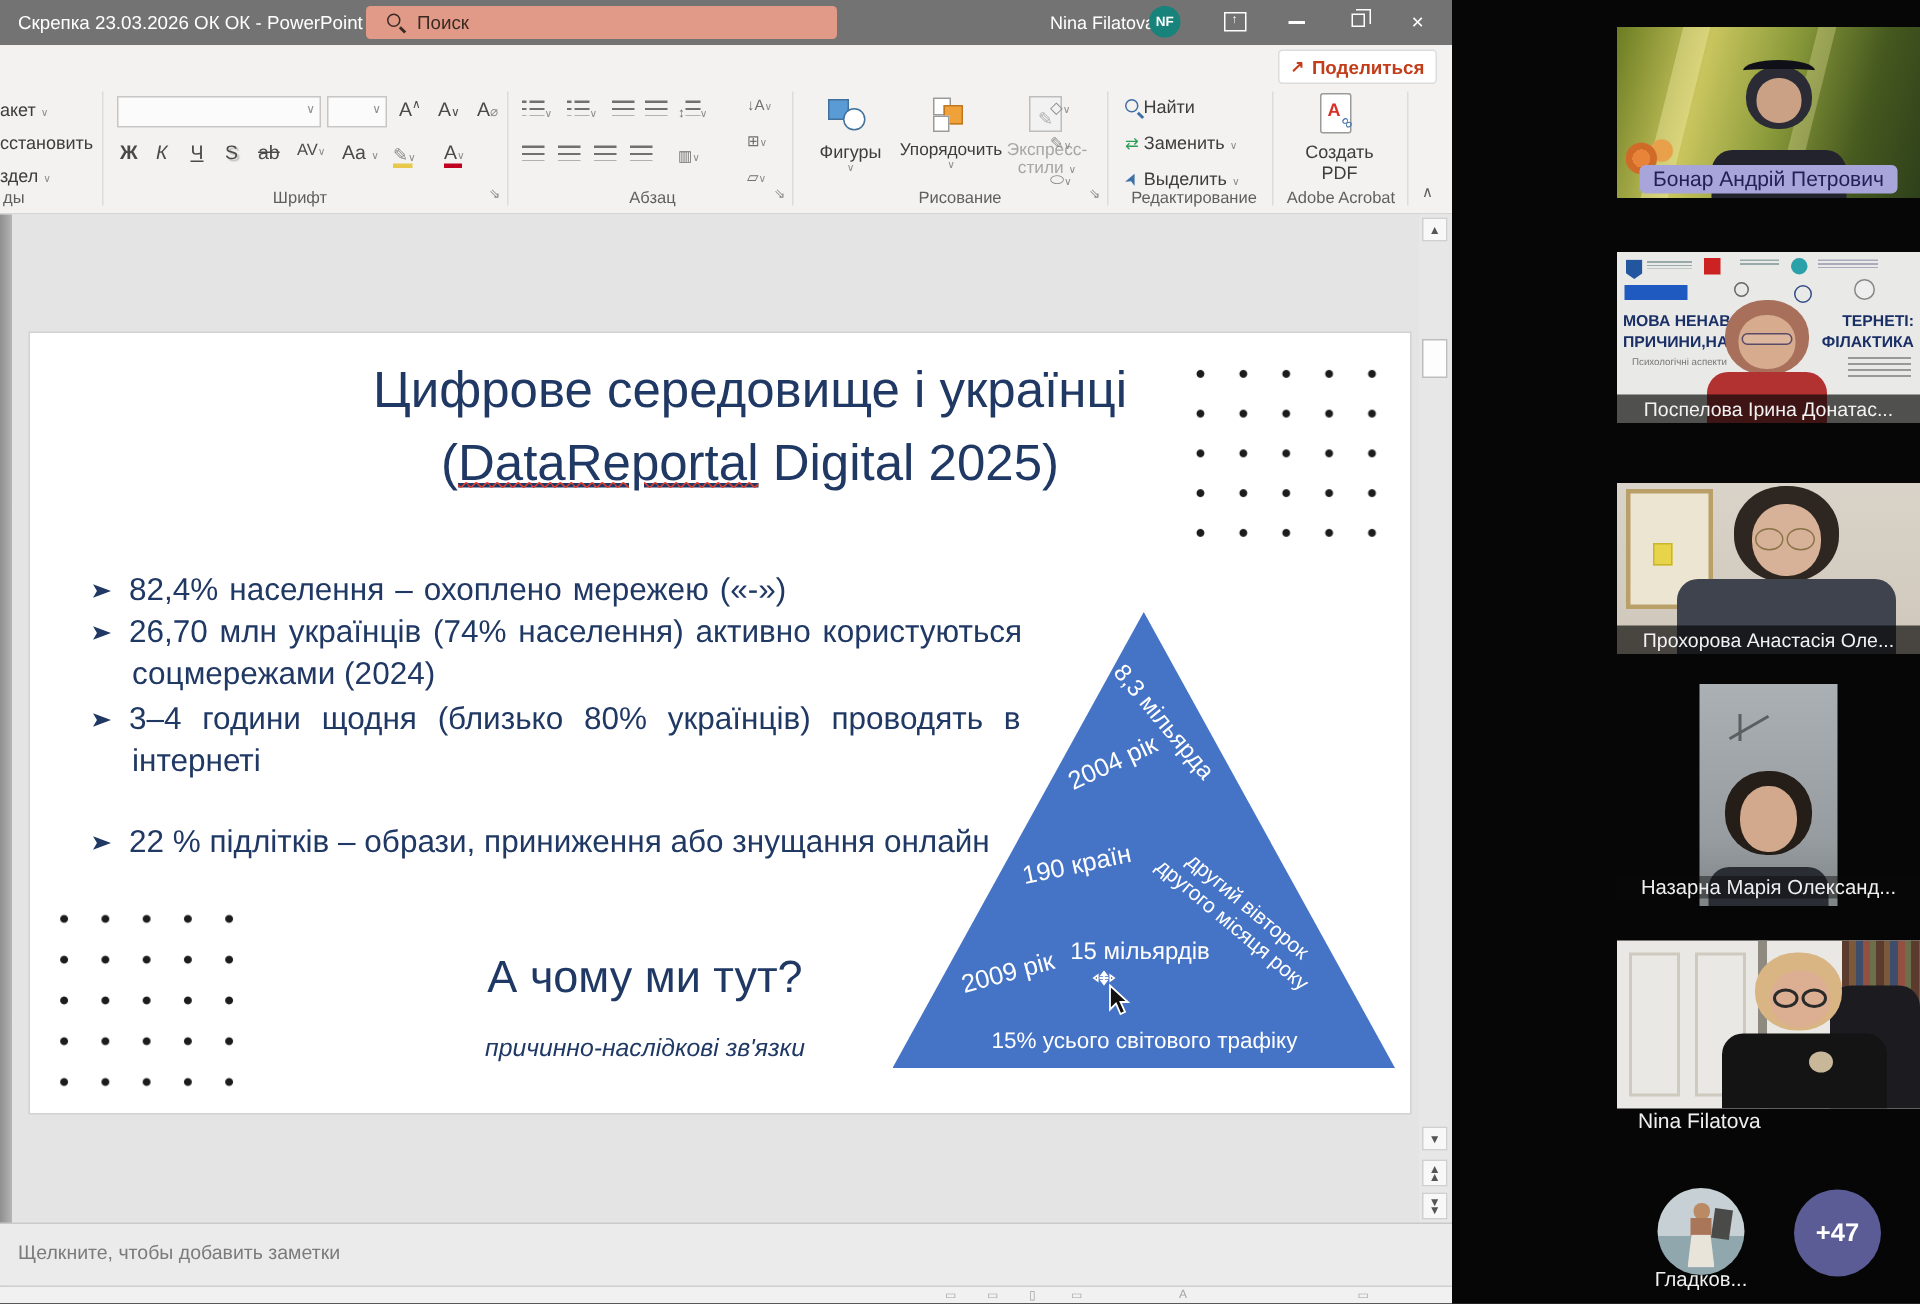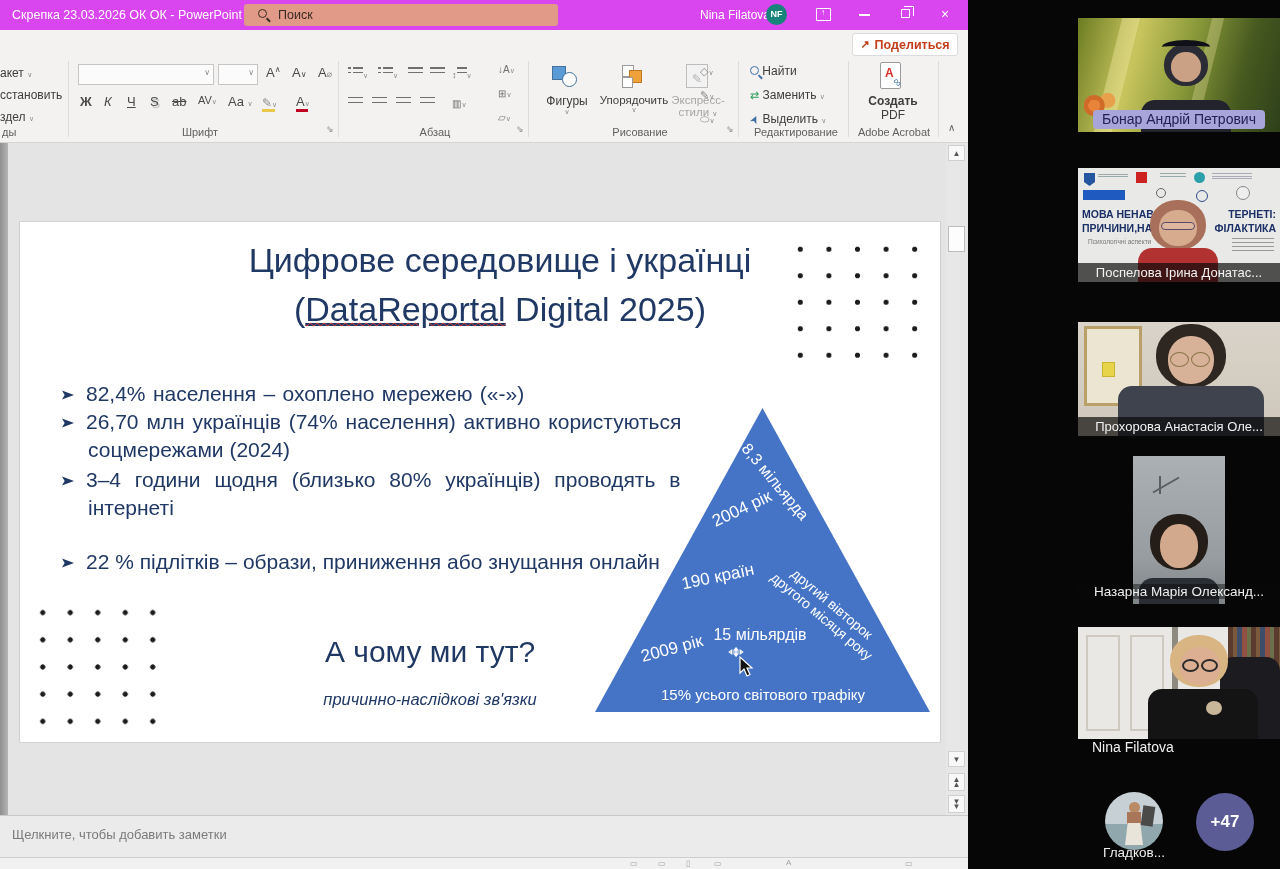--- a/index.html
+++ b/index.html
@@ -1,21 +1,21 @@
 <!DOCTYPE html>
 <html><head>
 <meta charset="utf-8">
 <style>
   html,body{margin:0;padding:0;background:#000;}
   *{box-sizing:border-box;font-family:"Liberation Sans",sans-serif;}
   #stage{position:relative;width:1280px;height:869px;overflow:hidden;background:#060606;}
   .a{position:absolute;}
   
   #ppt{left:0;top:0;width:968px;height:869px;background:#e4e4e4;}
-  #titlebar{left:0;top:0;width:968px;height:30px;background:#d946ef;color:#fff;}
+  #titlebar{left:0;top:0;width:968px;height:30px;background:#737373;color:#fff;}
   .tb-title{left:12px;top:8px;font-size:12.5px;white-space:nowrap;}
   #searchbox{left:244px;top:4px;width:314px;height:22px;background:#e09a87;border-radius:3px;color:#3a2a24;}
   .lens{width:9px;height:9px;border:1.6px solid #3a2a24;border-radius:50%;position:absolute;left:14px;top:5px;}
   .lens::after{content:"";position:absolute;width:5px;height:1.6px;background:#3a2a24;transform:rotate(45deg);left:7px;top:9px;}
   #searchbox .ph{position:absolute;left:34px;top:4px;font-size:12.5px;}
   .acct{left:700px;top:8px;font-size:12px;}
   #nf{left:766px;top:4px;width:21px;height:21px;border-radius:50%;background:#17837b;color:#fff;font-size:9px;font-weight:bold;text-align:center;line-height:21px;}
   .winbtn{color:#fff;font-size:12px;}
   #ribbonopts{left:816px;top:8px;width:15px;height:13px;border:1px solid #fff;}
   #ribbonopts::after{content:"↑";position:absolute;left:4px;top:-1px;font-size:8px;color:#fff;}
@@ -189,21 +189,21 @@
       <div class="a" style="left:750px;top:30px;"><span style="color:#2e9e57;font-size:11px;">⇄</span> <span>Заменить</span> <span class="chev">∨</span></div>
       <div class="a" style="left:750px;top:54px;"><span style="color:#3f6fa5;font-size:11px;display:inline-block;transform:rotate(-65deg);">➤</span> <span>Выделить</span> <span class="chev">∨</span></div>
       <div class="a grplabel" style="left:748px;width:96px;">Редактирование</div>
 
       <div class="a bigbtn" style="left:852px;top:2px;width:82px;">
         <div style="position:relative;height:34px;">
           <div style="position:absolute;left:28px;top:2px;width:21px;height:27px;background:#fff;border:1px solid #9a9a9a;border-radius:2px;"></div>
           <div style="position:absolute;left:33px;top:6px;color:#d93025;font-size:12px;font-weight:bold;">A</div>
           <div style="position:absolute;left:42px;top:16px;color:#3f6fa5;font-size:11px;transform:rotate(45deg);">∞</div>
         </div>
-        <div style="font-size:12px;font-weight:bold;">Создать</div>
+        <div style="font-size:12px;">Создать</div>
         <div style="font-size:12px;">PDF</div>
       </div>
       <div class="a grplabel" style="left:846px;width:96px;">Adobe Acrobat</div>
       <div class="a" style="left:948px;top:64px;font-size:10px;color:#5f5f5f;">∧</div>
     </div>
 
     <div id="editor" class="a"></div>
     <div id="leftstrip" class="a"></div>
 
     <div id="slide" class="a">

